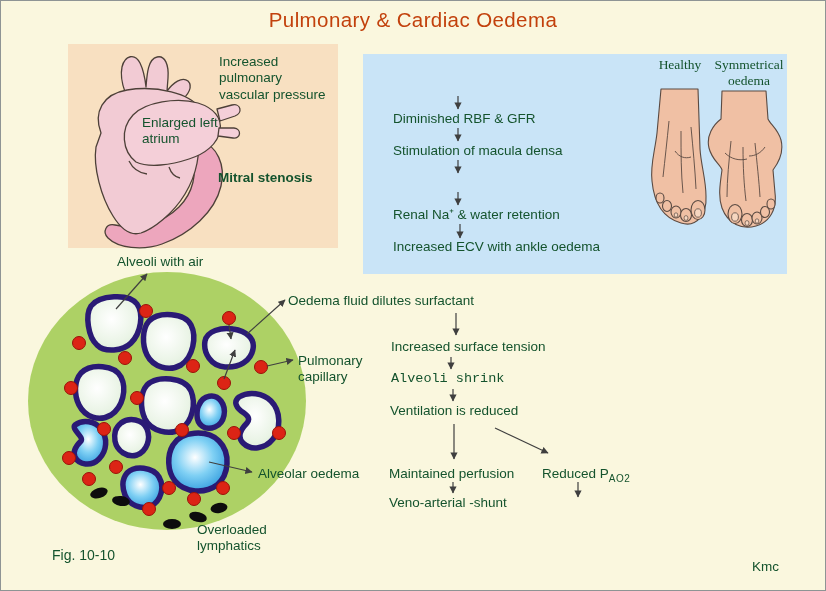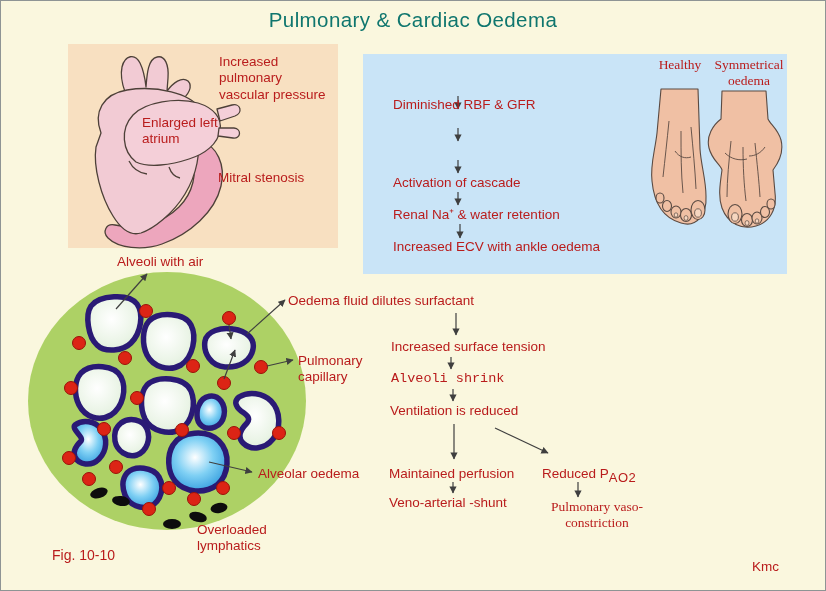--- a/index.html
+++ b/index.html
@@ -6,34 +6,34 @@
   #canvas {
     position:relative; width:826px; height:591px;
     background:#faf7de;
     border:1px solid #8e9494;
     box-sizing:border-box;
     font-family:"Liberation Sans", sans-serif;
     color:#222; overflow:hidden;
   }
   .title {
     position:absolute; left:0; right:0; top:7px;
-    text-align:center; font-size:20.5px; color:#0f766e; letter-spacing:.4px;
+    text-align:center; font-size:20.5px; color:#c2410c; letter-spacing:.4px;
   }
   .panel { position:absolute; }
   .heart-box { left:67px; top:43px; width:270px; height:204px; background:#f8e0c1; }
   .renal-box { left:362px; top:53px; width:424px; height:220px; background:#c9e4f7; }
   svg.overlay { position:absolute; left:0; top:0; }
   .lbl {
     position:absolute; font-size:13.5px; line-height:1.22;
-    color:#b91c1c; white-space:nowrap;
+    color:#14532d; white-space:nowrap;
   }
   .wrap { white-space:normal; }
   .ctr { text-align:center;font-family:Liberation Serif, serif; }
   .fig { font-size:14px;margin-left:16px; }
-  sub.sb { font-size:13px; letter-spacing:.5px; }
+  sub.sb { font-size:10px; letter-spacing:.5px; }
 </style>
 </head>
 <body>
 
 <div id="canvas">
 
   <div class="title">Pulmonary &amp; Cardiac Oedema</div>
 
   <div class="panel heart-box"></div>
   <div class="panel renal-box"></div>
@@ -202,41 +202,40 @@
       <line x1="452" y1="388" x2="452" y2="400" marker-end="url(#ah)"></line>
       <line x1="453" y1="423" x2="453" y2="458" marker-end="url(#ah)"></line>
       <line x1="494" y1="427" x2="547" y2="452" marker-end="url(#ah)"></line>
       <line x1="452" y1="481" x2="452" y2="492" marker-end="url(#ah)"></line>
       <line x1="577" y1="481" x2="577" y2="496" marker-end="url(#ah)"></line>
     </g>
   </svg>
 
   <div class="lbl wrap" style="left:218px; top:53px; width:112px;">Increased pulmonary vascular pressure</div>
   <div class="lbl wrap" style="left:141px; top:114px; width:78px;">Enlarged left atrium</div>
-  <div class="lbl" style="left:217px; top:169px;">Mitral stenosis</div>
-
-  <div class="lbl" style="left:392px; top:96px;">Diminished RBF &amp; GFR</div>
-  <div class="lbl" style="left:392px; top:174px;">Activation of cascade</div>
+  <div class="lbl" style="left:217px; top:169px;font-weight:bold;">Mitral stenosis</div>
+
+  <div class="lbl" style="left:392px; top:110px;">Diminished RBF &amp; GFR</div>
+  <div class="lbl" style="left:392px; top:142px;">Stimulation of macula densa</div>
   <div class="lbl" style="left:392px; top:206px;">Renal Na⁺ &amp; water retention</div>
   <div class="lbl" style="left:392px; top:238px;">Increased ECV with ankle oedema</div>
   <div class="lbl ctr" style="left:650px; top:56px; width:58px;">Healthy</div>
   <div class="lbl wrap ctr" style="left:708px; top:56px; width:80px;">Symmetrical oedema</div>
 
   <div class="lbl" style="left:116px; top:253px;">Alveoli with air</div>
   <div class="lbl" style="left:287px; top:292px;">Oedema fluid dilutes surfactant</div>
   <div class="lbl wrap" style="left:297px; top:352px; width:80px;">Pulmonary capillary</div>
   <div class="lbl" style="left:257px; top:465px;">Alveolar oedema</div>
   <div class="lbl wrap" style="left:196px; top:521px; width:96px;">Overloaded lymphatics</div>
 
   <div class="lbl" style="left:390px; top:338px;">Increased surface tension</div>
   <div class="lbl" style="left:390px; top:370px;font-family:Liberation Mono, monospace;">Alveoli shrink</div>
   <div class="lbl" style="left:389px; top:402px;">Ventilation is reduced</div>
   <div class="lbl" style="left:388px; top:465px;text-align:right;">Maintained perfusion</div>
   <div class="lbl" style="left:388px; top:494px;">Veno-arterial -shunt</div>
   <div class="lbl" style="left:541px; top:465px;">
     <span>Reduced P</span><sub class="sb">AO2</sub>
   </div>
-  <div class="lbl wrap ctr" style="left:540px; top:498px; width:112px;">Pulmonary vaso-constriction</div>
 
   <div class="lbl fig" style="left:35px; top:546px;">Fig. 10-10</div>
   <div class="lbl" style="left:751px; top:558px;">Kmc</div>
 
 </div>
 
 </body></html>

